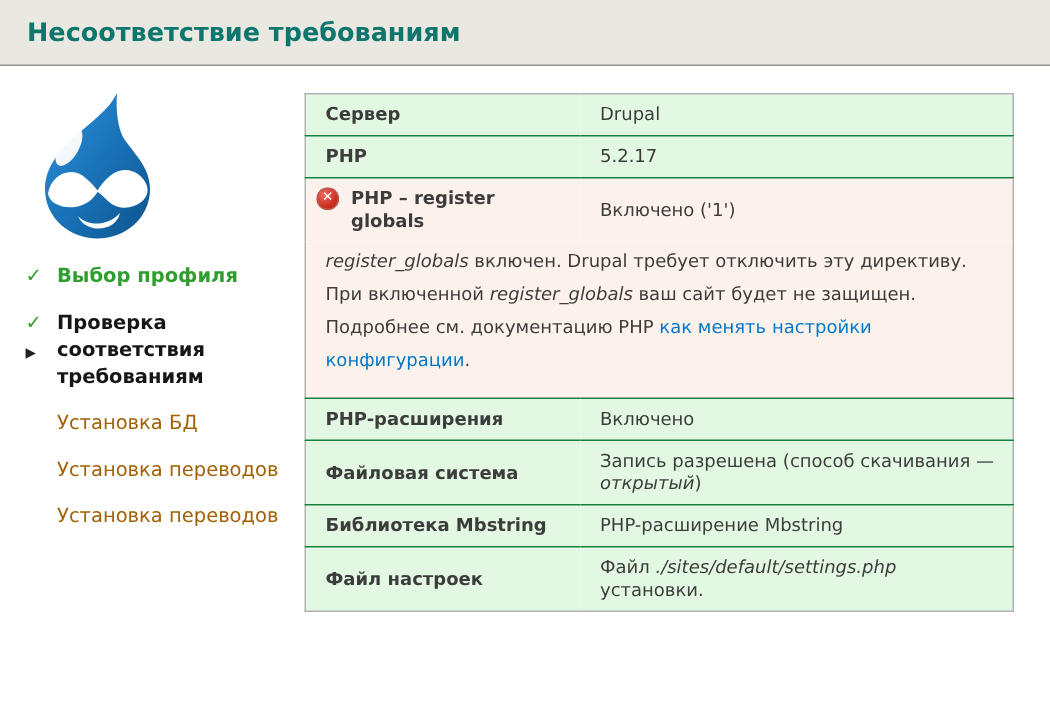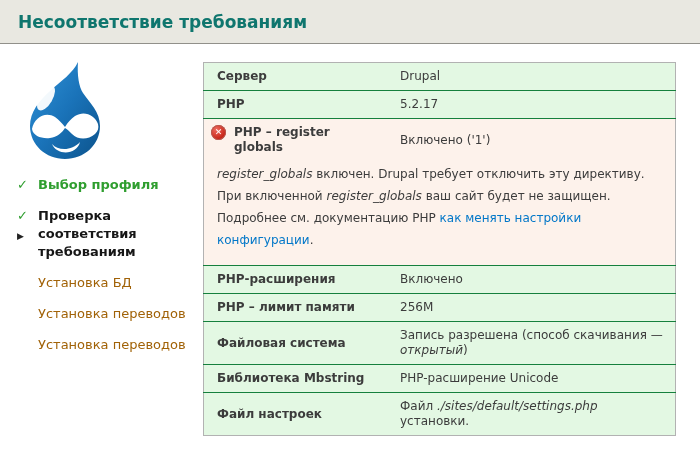--- a/index.html
+++ b/index.html
@@ -112,30 +112,26 @@
         <td class="value">Включено ('1')</td>
       </tr>
       <tr class="error desc">
         <td colspan="2"><em>register_globals</em><span> включен. Drupal требует отключить эту директиву. При включенной </span><em>register_globals</em><span> ваш сайт будет не защищен. Подробнее см. документацию PHP </span><a class="lnk" href="#">как менять настройки конфигурации</a><span>.</span></td>
       </tr>
       <tr>
         <td class="label">PHP-расширения</td>
         <td class="value">Включено</td>
       </tr>
       <tr>
-        <td class="label">PHP – лимит памяти</td>
-        <td class="value">256M</td>
-      </tr>
-      <tr>
         <td class="label">Файловая система</td>
         <td class="value"><span>Запись разрешена (способ скачивания — </span><em>открытый</em><span>)</span></td>
       </tr>
       <tr>
         <td class="label">Библиотека Mbstring</td>
-        <td class="value">PHP-расширение Unicode</td>
+        <td class="value">PHP-расширение Mbstring</td>
       </tr>
       <tr>
         <td class="label">Файл настроек</td>
         <td class="value"><span>Файл </span><em>./sites/default/settings.php</em><span> установки.</span></td>
       </tr>
 
     </tbody>
   </table>
 
 </div>

